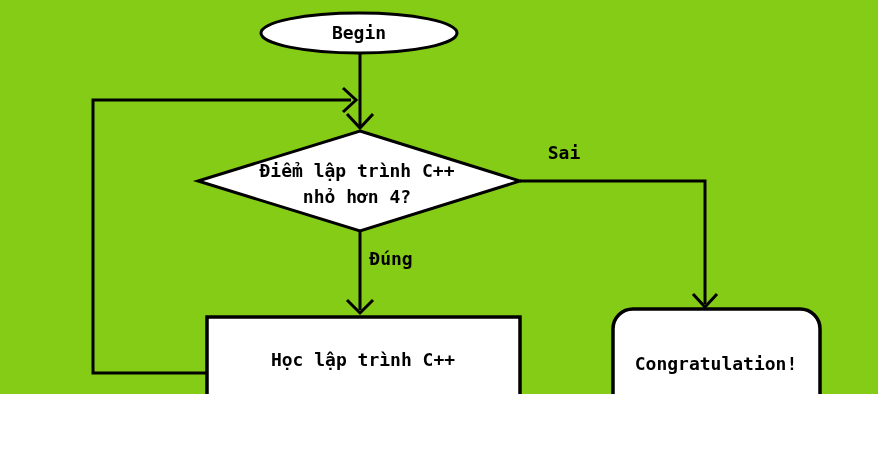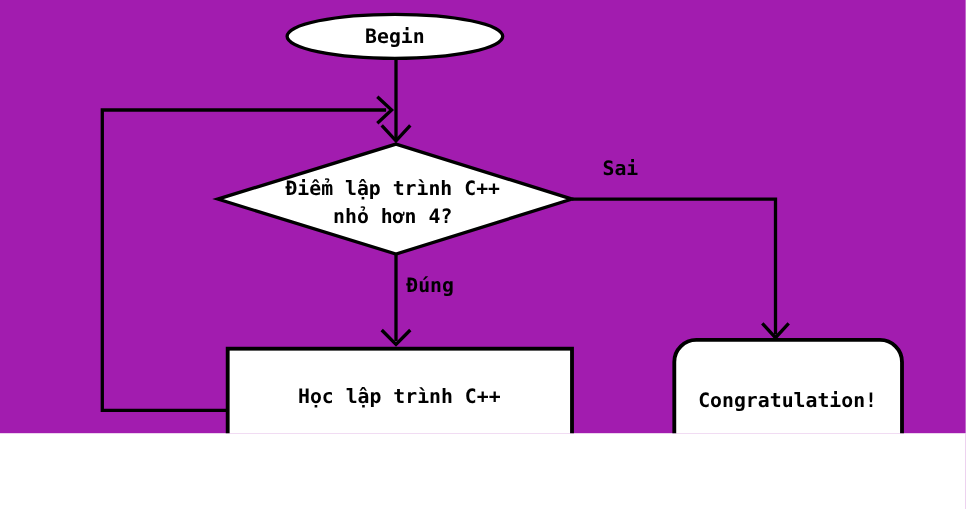--- a/index.html
+++ b/index.html
@@ -4,21 +4,21 @@
 <style>
   html, body {
     margin: 0;
     padding: 0;
     background: #ffffff;
   }
   .canvas-wrap {
     position: relative;
     width: 878px;
     height: 394px;
-    background: #a21caf;
+    background: #84cc16;
     overflow: hidden;
   }
   svg {
     display: block;
   }
   .shape {
     fill: #ffffff;
     stroke: #000000;
     stroke-width: 3;
   }

